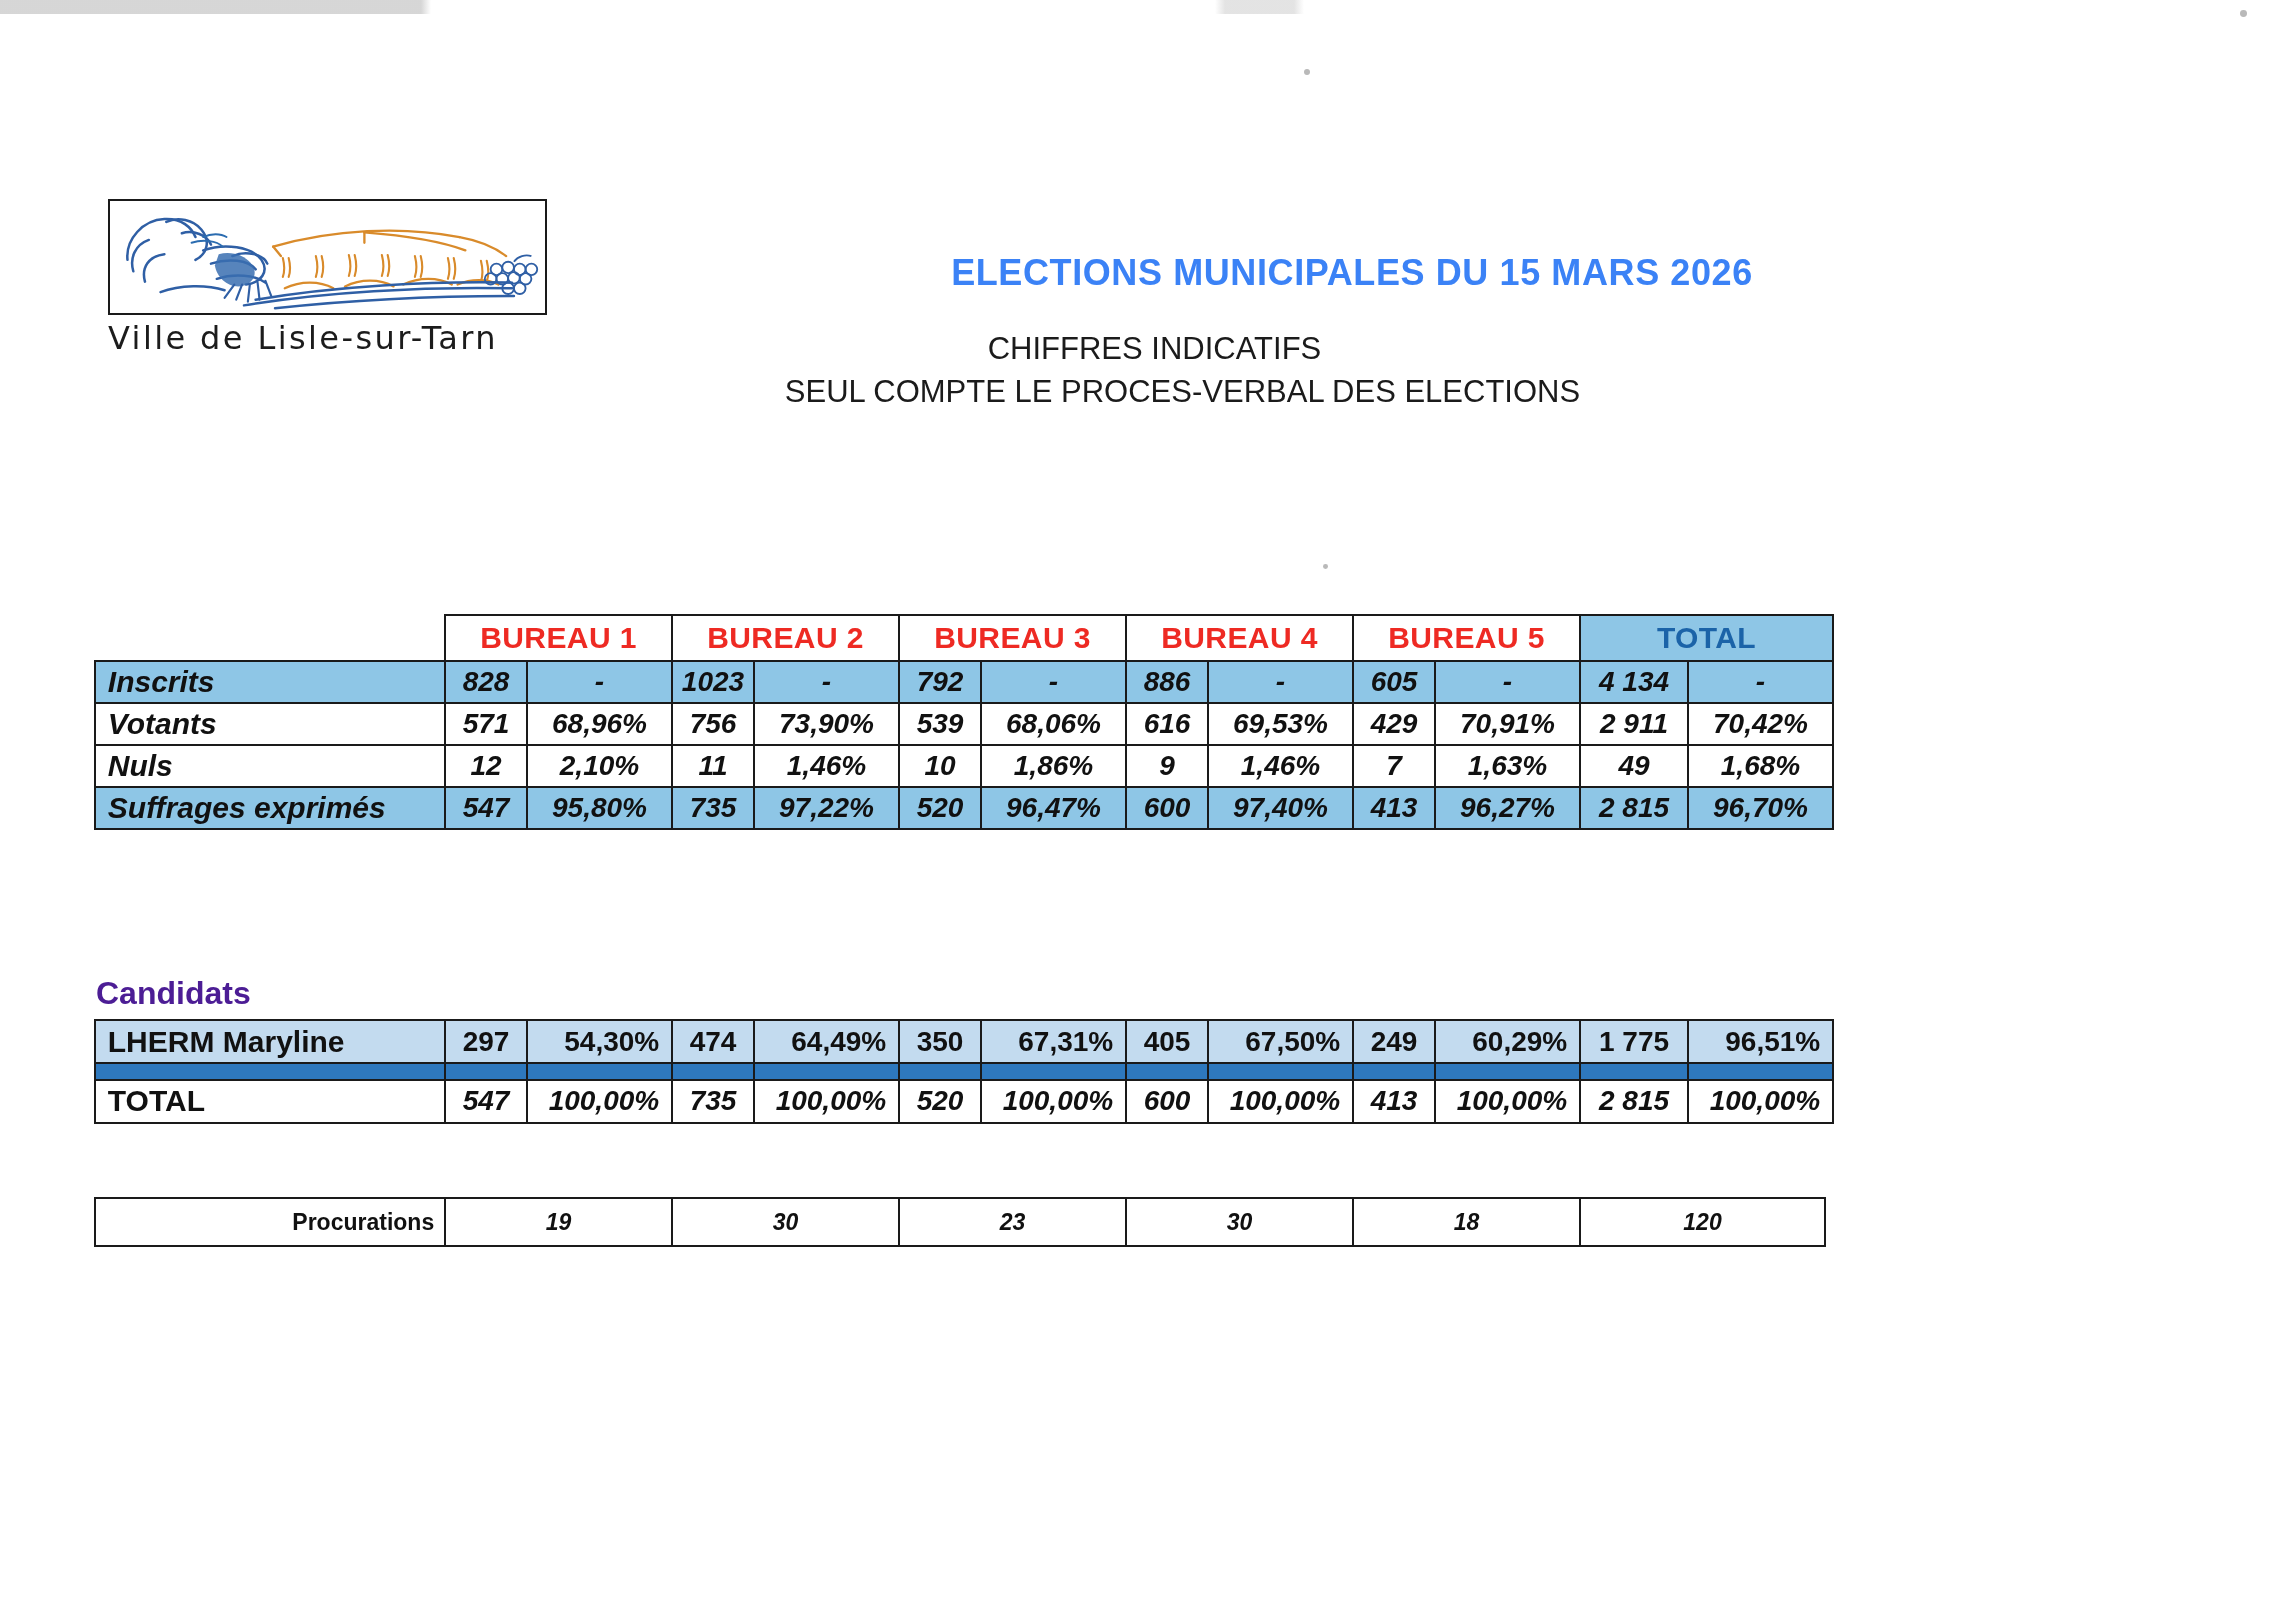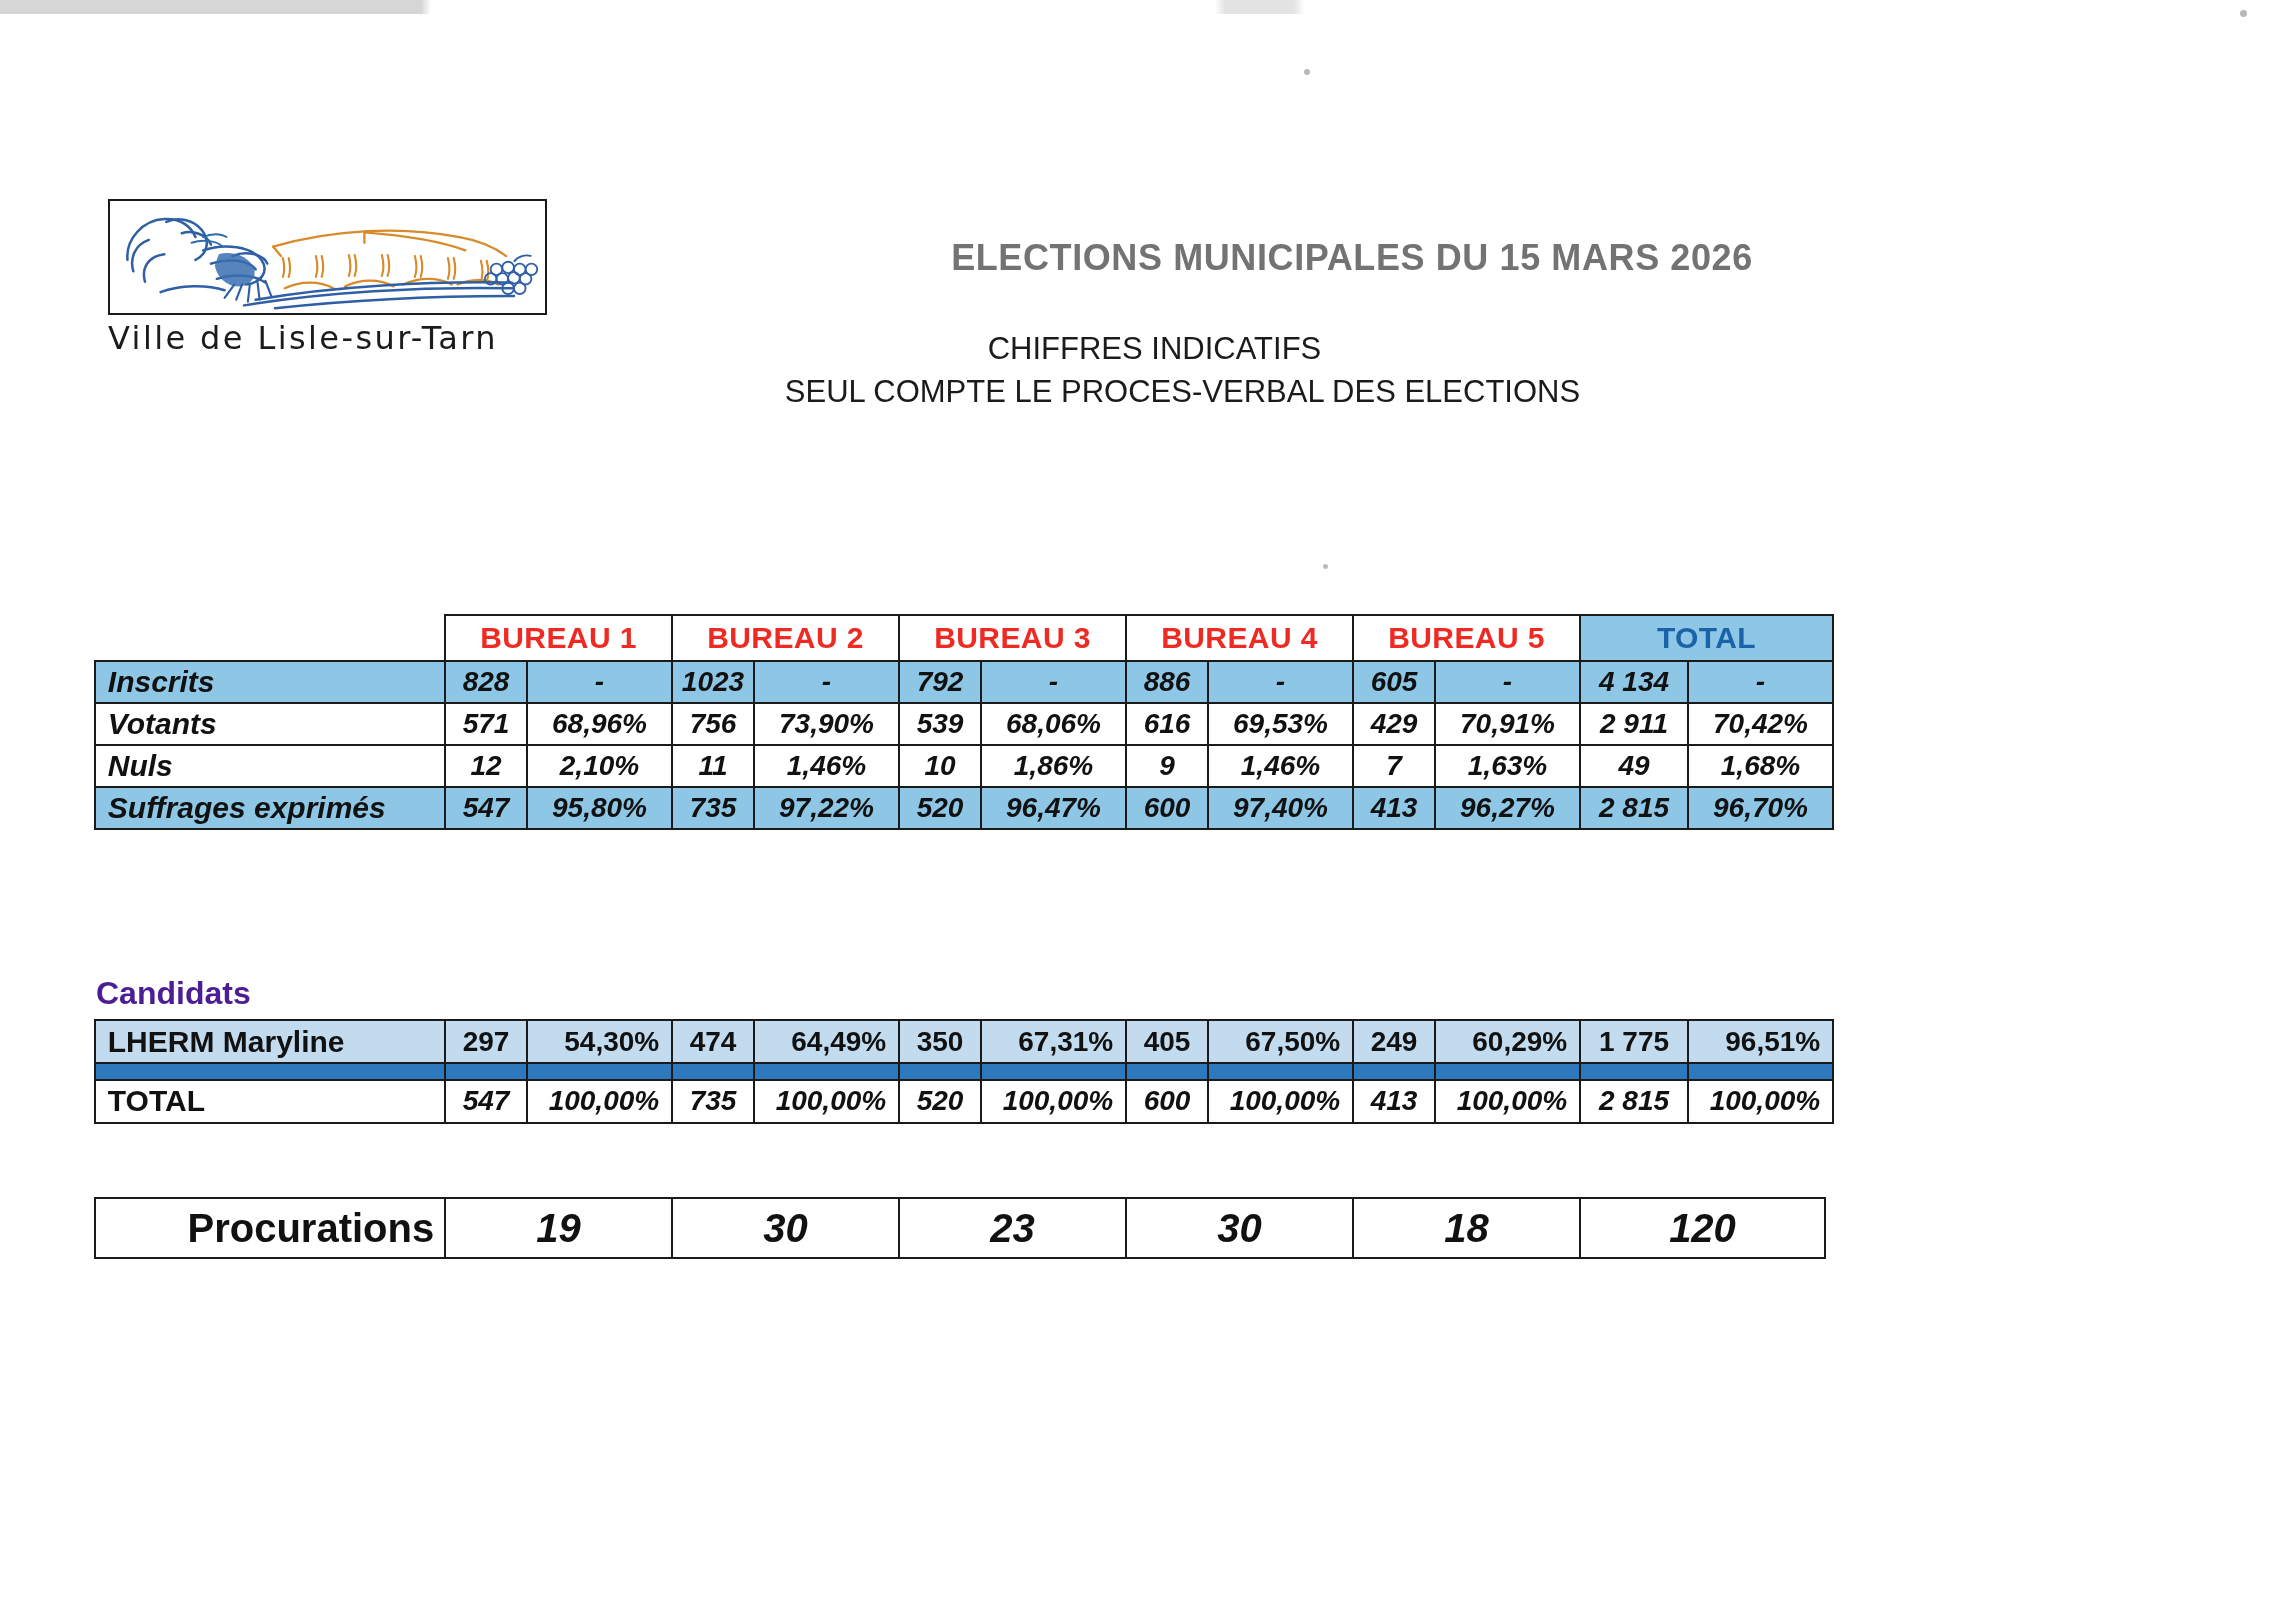--- a/index.html
+++ b/index.html
@@ -49,27 +49,27 @@
     font-size: 32px;
     letter-spacing: 2.4px;
     color: #1c1c1c;
     font-family: "DejaVu Sans", sans-serif;
     white-space: nowrap;
   }
 
   
   .main-title {
     position: absolute;
-    left: 0; top: 237px;
+    left: 0; top: 252px;
     width: 2292px;
     text-align: center;
     font-size: 36px;
     font-weight: bold;
     letter-spacing: 0.6px;
-    color: #737373;
+    color: #3b82f6;
     font-family: "Liberation Sans", sans-serif;
     padding-left: 412px;
     box-sizing: border-box;
   }
   .sub-title-1 {
     position: absolute;
     left: 0; top: 331px;
     width: 2236px;
     text-align: center;
     font-size: 31px;
@@ -173,21 +173,21 @@
     padding: 0;
     border-top: 2px solid #1a1a1a;
     border-bottom: 2px solid #1a1a1a;
   }
   #candidates-table .total-row .num,
   #candidates-table .total-row .pct { font-style: italic; }
   #candidates-table .total-row .rowlabel { font-style: normal; }
 
   
   #procurations-table { left: 94px; top: 1197px; }
-  #procurations-table td { height: 60px; font-size: 40px; }
+  #procurations-table td { height: 48px; font-size: 23px; }
   #procurations-table .rowlabel {
     text-align: right;
     padding-right: 9.8px;
     width: 350px;
   }
   #procurations-table .val {
     text-align: center;
     font-style: italic;
     width: 227px;
   }

